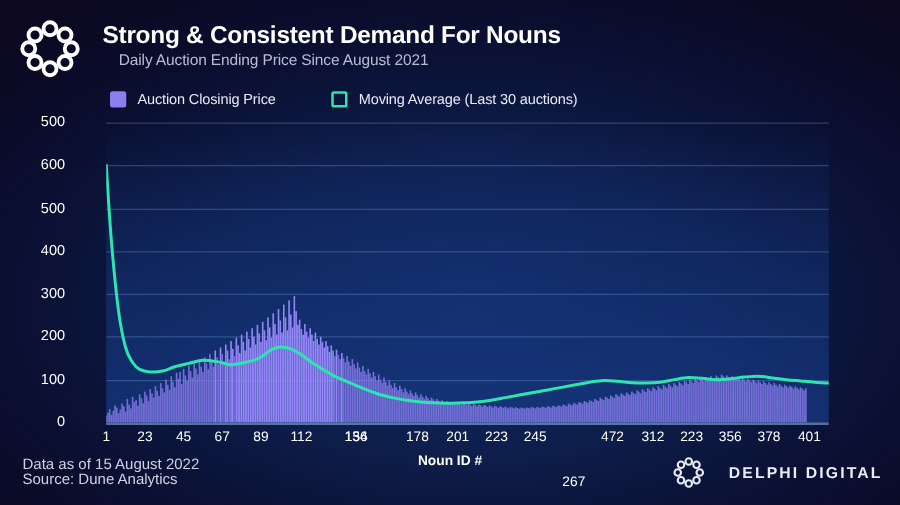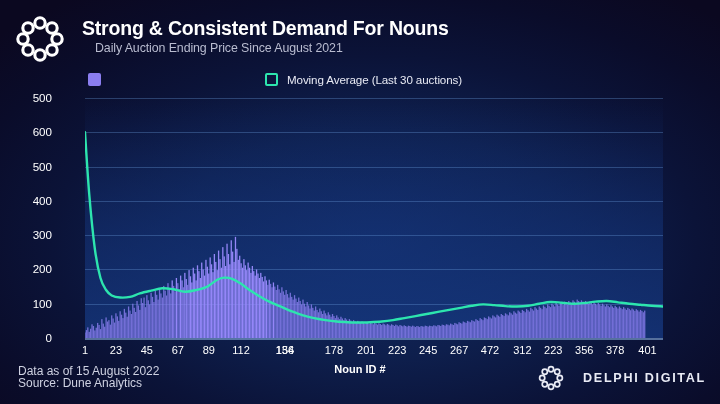--- a/index.html
+++ b/index.html
@@ -94,20 +94,21 @@
         </g>
       </svg>
     </div>
     <div id="title">Strong &amp; Consistent Demand For Nouns</div>
     <div id="subtitle">Daily Auction Ending Price Since August 2021</div>
   </div>
 
   <div id="legend">
     <div class="legend-item bars">
       <span class="sw-bar"></span>
+      <span class="legend-label">Auction Closinig Price</span>
     </div>
     <div class="legend-item ma">
       <span class="sw-line"></span>
       <span class="legend-label">Moving Average (Last 30 auctions)</span>
     </div>
   </div>
 
   <div id="chart-area">
 
     <div id="yticks">
@@ -545,21 +546,21 @@
         <div class="xtick" style="left: 124.878px;">45</div>
         <div class="xtick" style="left: 155.818px;">67</div>
         <div class="xtick" style="left: 186.757px;">89</div>
         <div class="xtick" style="left: 219.102px;">112</div>
         <div class="xtick" style="left: 250.041px; text-align: right;">134</div>
         <div class="xtick" style="left: 263px;">156</div>
         <div class="xtick" style="left: 311.92px;">178</div>
         <div class="xtick" style="left: 344.265px;">201</div>
         <div class="xtick" style="left: 375.204px;">223</div>
         <div class="xtick" style="left: 406.144px;">245</div>
-        <div class="xtick" style="left: 437.083px;">267</div>
+        <div class="xtick" style="left: 437.083px; margin-top: 36px;">267</div>
         <div class="xtick" style="left: 468.022px;">472</div>
         <div class="xtick" style="left: 500.367px;">312</div>
         <div class="xtick" style="left: 531.307px;">223</div>
         <div class="xtick" style="left: 562.246px;">356</div>
         <div class="xtick" style="left: 593.185px;">378</div>
         <div class="xtick" style="left: 625.53px;">401</div>
       </div>
     <div id="x-axis-title">Noun ID #</div>
   </div>
 

